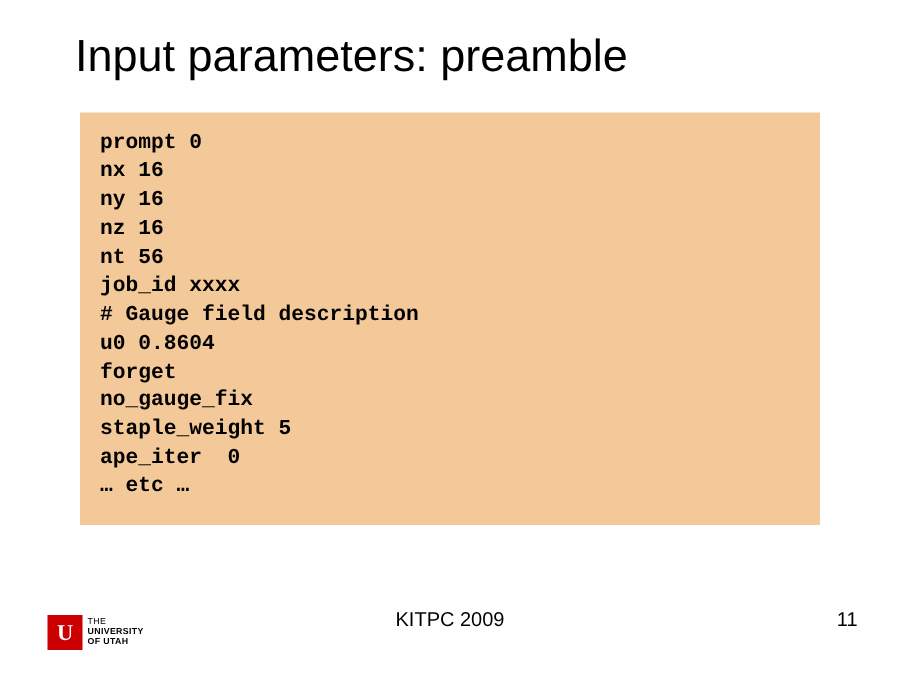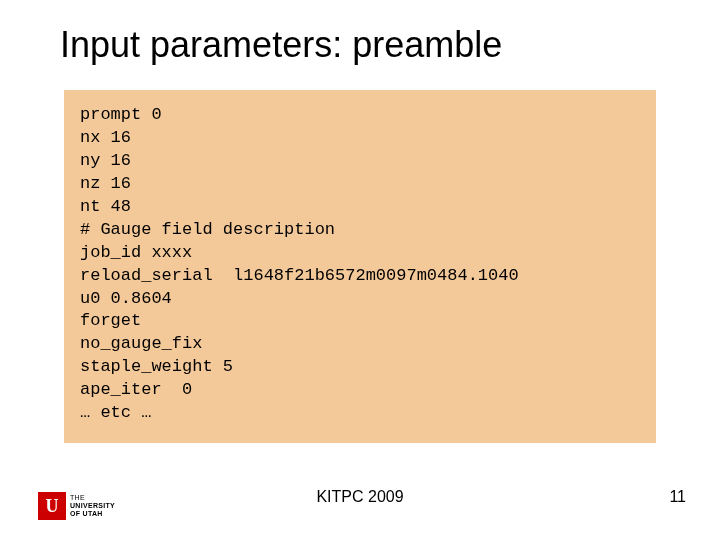--- a/index.html
+++ b/index.html
@@ -19,21 +19,21 @@
       margin-top: 4px;
     }
     .code-block {
       background: #f4c99a;
       padding: 14px 16px 18px 16px;
       margin: 0 4px;
     }
     .code-line {
       font-family: "Courier New", Courier, monospace;
       font-size: 17px;
-      font-weight: normal;
+      font-weight: bold;
       color: #000;
       line-height: 1.35;
       white-space: pre;
     }
     .footer {
       position: absolute;
       bottom: 34px;
       left: 0;
       width: 100%;
       display: flex;
@@ -90,24 +90,23 @@
 <body>
 
 <div class="slide">
   <h1 class="title">Input parameters: preamble</h1>
 
   <div class="code-block">
     <div class="code-line">prompt 0</div>
     <div class="code-line">nx 16</div>
     <div class="code-line">ny 16</div>
     <div class="code-line">nz 16</div>
-    <div class="code-line">nt 48</div>
+    <div class="code-line">nt 56</div>
+    <div class="code-line">job_id xxxx</div>
     <div class="code-line"># Gauge field description</div>
-    <div class="code-line">job_id xxxx</div>
-    <div class="code-line">reload_serial  l1648f21b6572m0097m0484.1040</div>
     <div class="code-line">u0 0.8604</div>
     <div class="code-line">forget</div>
     <div class="code-line">no_gauge_fix</div>
     <div class="code-line">staple_weight 5</div>
     <div class="code-line">ape_iter  0</div>
     <div class="code-line">… etc …</div>
   </div>
 
   <div class="footer">
     <span class="footer-text">KITPC 2009</span>

